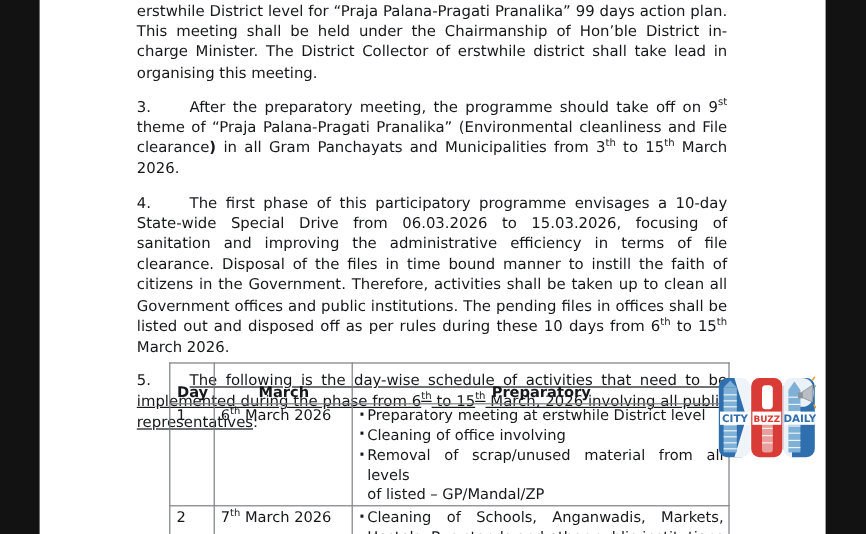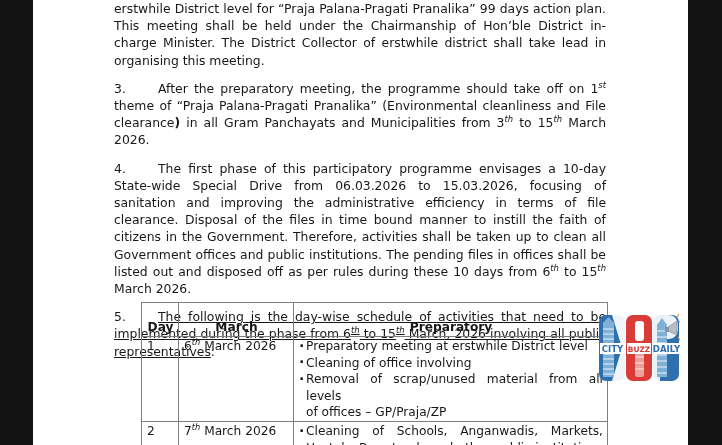--- a/index.html
+++ b/index.html
@@ -44,21 +44,20 @@
   p.para {
     margin: 0 0 11px 0;
     text-align: justify;
   }
   p.para.tight { margin-bottom: 10px; }
   .num { display: inline-block; width: 44px; }
   sup {
     font-size: 0.68em;
     vertical-align: super;
     line-height: 0;
-    font-style: italic;
   }
   .u { text-decoration: underline; }
   b { font-weight: 700; }
 
   
   .sched-wrap {
     position: absolute;
     left: 108px;     
     top: 302px;
     width: 466px;    
@@ -122,21 +121,21 @@
 
 <div id="viewport">
 
   <div class="bar-left"></div>
   <div class="bar-right"></div>
 
   <div id="page">
 
     <div class="doc-body" id="doc-body">
         <p class="para"><span>erstwhile District level for “Praja Palana-Pragati Pranalika” 99 days action plan. This meeting shall be held under the Chairmanship of Hon’ble District in-charge Minister. The District Collector of erstwhile district shall take lead in organising this meeting.</span></p>
-        <p class="para"><span class="num">3.</span><span>After the preparatory meeting, the programme should take off on 1</span><sup>st</sup><span> theme of “Praja Palana-Pragati Pranalika” (Environmental cleanliness and File clearance</span><b>)</b><span> in all Gram Panchayats and Municipalities from 3</span><sup>th</sup><span> to 15</span><sup>th</sup><span> March 2026.</span></p>
+        <p class="para"><span class="num">3.</span><span>After the preparatory meeting, the programme should take off on 9</span><sup>st</sup><span> theme of “Praja Palana-Pragati Pranalika” (Environmental cleanliness and File clearance</span><b>)</b><span> in all Gram Panchayats and Municipalities from 3</span><sup>th</sup><span> to 15</span><sup>th</sup><span> March 2026.</span></p>
         <p class="para"><span class="num">4.</span><span>The first phase of this participatory programme envisages a 10-day State-wide Special Drive from 06.03.2026 to 15.03.2026, focusing of sanitation and improving the administrative efficiency in terms of file clearance. Disposal of the files in time bound manner to instill the faith of citizens in the Government. Therefore, activities shall be taken up to clean all Government offices and public institutions. The pending files in offices shall be listed out and disposed off  as per rules during these 10 days from 6</span><sup>th</sup><span> to 15</span><sup>th</sup><span> March 2026.</span></p>
         <p class="para tight"><span class="num">5.</span><span class="u">The following is the day-wise schedule of activities that need to be implemented during the phase from 6</span><sup class="u">th</sup><span class="u"> to 15</span><sup class="u">th</sup><span class="u"> March, 2026 involving all public representatives</span><span>:</span></p>
       </div>
 
     <div class="sched-wrap">
       <table class="sched">
         <colgroup>
           <col class="c-day">
             <col class="c-date">
             <col class="c-act">
@@ -150,21 +149,21 @@
         </thead>
         <tbody id="sched-body">
             <tr class="r1">
               <td class="day">1</td>
               <td class="date"><span>6</span><sup>th</sup><span> March 2026</span></td>
               <td class="act">
                 <ul class="acts">
                   <li>Preparatory meeting at erstwhile District level</li>
                   <li>Cleaning of office involving</li>
                   <li>Removal of scrap/unused material from all levels</li>
-                  <li class="nb">of offices – GP/Praja/ZP</li>
+                  <li class="nb">of listed – GP/Mandal/ZP</li>
                 </ul>
               </td>
             </tr>
             <tr class="r2">
               <td class="day">2</td>
               <td class="date"><span>7</span><sup>th</sup><span> March 2026</span></td>
               <td class="act">
                 <ul class="acts">
                   <li>Cleaning of Schools, Anganwadis, Markets, Hostels, Bus stands and other public institutions in the Gram Panchayat area.</li>
                 </ul>

